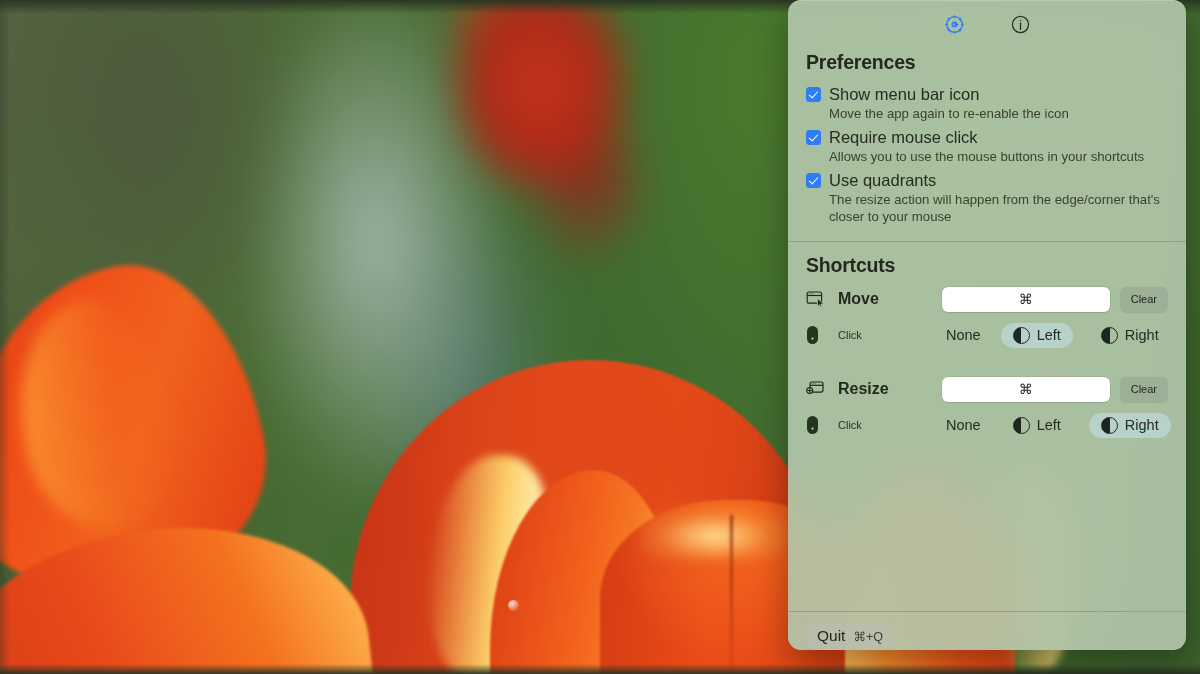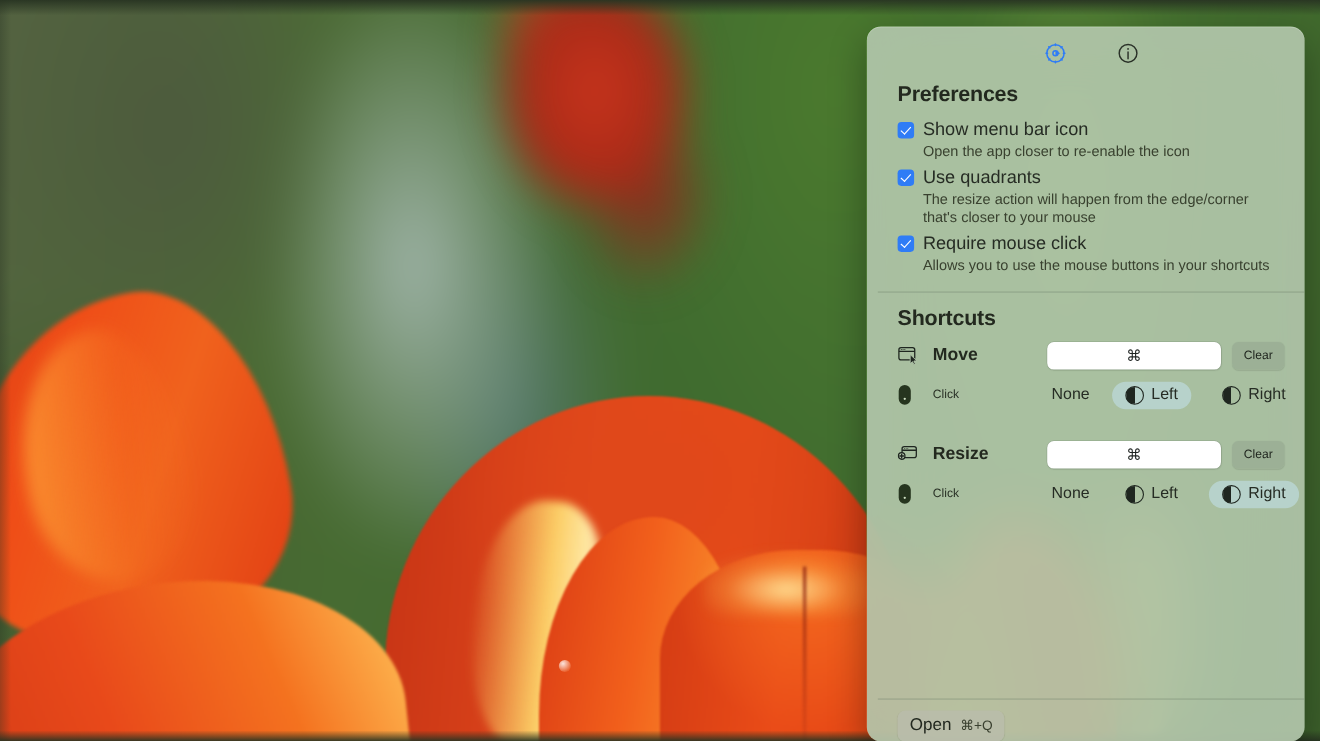--- a/index.html
+++ b/index.html
@@ -207,35 +207,34 @@
     background:
       linear-gradient(180deg, rgba(40,52,34,0.95) 0px, rgba(40,52,34,0.0) 14px),
       linear-gradient(0deg, rgba(40,52,34,0.95) 0px, rgba(40,52,34,0.0) 10px),
       linear-gradient(90deg, rgba(40,52,34,0.35) 0px, rgba(40,52,34,0.0) 10px);
   }
 
   
   #panel {
     position: absolute;
     left: 788px;
-    top: 24px;
+    top: 0;
     width: 398px;
     height: 650px;
     border-radius: 13px;
     background: rgba(178,197,171,0.93);
     backdrop-filter: blur(28px) saturate(150%);
     -webkit-backdrop-filter: blur(28px) saturate(150%);
     box-shadow:
       0 14px 34px rgba(0,0,0,0.32),
       0 1px 0 rgba(255,255,255,0.22) inset;
     color: #2c332c;
     overflow: hidden;
     display: flex;
     flex-direction: column;
-    padding-left: 10px;
   }
 
   .tabbar {
     height: 48px;
     display: flex;
     align-items: center;
     justify-content: center;
     gap: 42px;
     flex: none;
   }
@@ -499,38 +498,38 @@
     </div>
 
     <div class="section">
       <div class="section-title">Preferences</div>
 
 
       <div class="pref-row">
         <div class="checkbox on"></div>
         <div class="pref-text">
           <div class="pref-label">Show menu bar icon</div>
-          <div class="pref-sub">Open the app closer to re-enable the icon</div>
-        </div>
-      </div>
-
+          <div class="pref-sub">Move the app again to re-enable the icon</div>
+        </div>
+      </div>
+
+
+      <div class="pref-row">
+        <div class="checkbox on"></div>
+        <div class="pref-text">
+          <div class="pref-label">Require mouse click</div>
+          <div class="pref-sub">Allows you to use the mouse buttons in your shortcuts</div>
+        </div>
+      </div>
 
       <div class="pref-row">
         <div class="checkbox on"></div>
         <div class="pref-text">
           <div class="pref-label">Use quadrants</div>
           <div class="pref-sub">The resize action will happen from the edge/corner that's closer to your mouse</div>
-        </div>
-      </div>
-
-      <div class="pref-row">
-        <div class="checkbox on"></div>
-        <div class="pref-text">
-          <div class="pref-label">Require mouse click</div>
-          <div class="pref-sub">Allows you to use the mouse buttons in your shortcuts</div>
         </div>
       </div>
     </div>
 
     <div class="divider" style="margin-top:12px"></div>
 
     <div class="sc-block">
       <div class="section-title" style="margin-top:12px;margin-bottom:4px;">Shortcuts</div>
 
       <div class="sc-row">
@@ -616,19 +615,19 @@
         </div>
       </div>
     </div>
 
     <div class="spacer"></div>
 
     <div class="divider"></div>
 
     <div class="footer">
       <button class="quit-btn">
-        <span class="quit-label">Open</span>
+        <span class="quit-label">Quit</span>
         <span class="quit-key">⌘+Q</span>
       </button>
     </div>
 
   </div>
 </div>
 
 </body></html>

